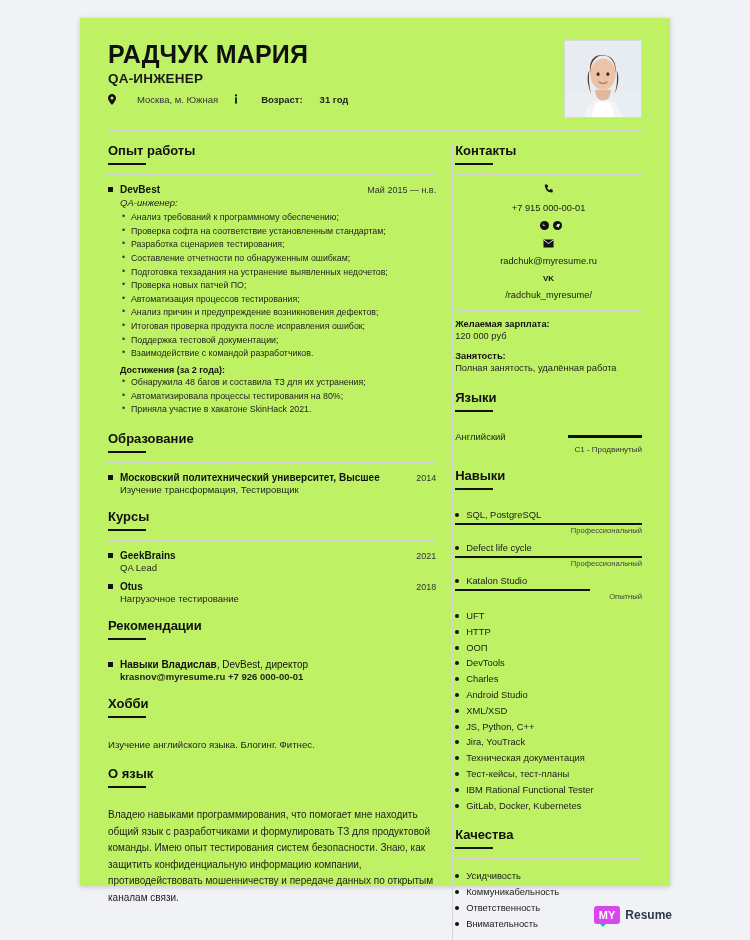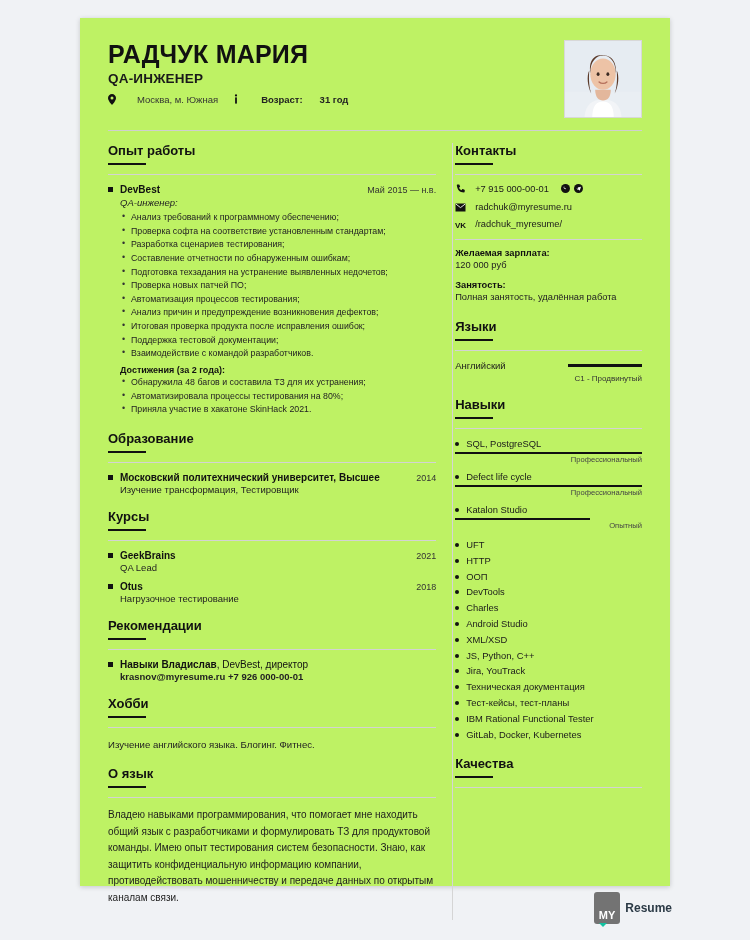--- a/index.html
+++ b/index.html
@@ -164,24 +164,26 @@
   }
   .about-text {
     font-size: 10px;
     color: #1c1c1c;
     line-height: 1.65;
     margin: 0;
   }
   
   .contact-line {
     display: flex;
+    align-items: center;
     gap: 8px;
     font-size: 9.3px;
     color: #1a1a1a;
     margin-bottom: 7px;
+    flex-direction: column;
   }
   .ico { width: 12px; flex: none; display: flex; align-items: center; }
   .ico svg { display: block; }
   .mini-icons { display: inline-flex; gap: 4px; margin-left: 4px; }
   .rsep { border-top: 1px solid #d3d3d3; margin: 10px 0 8px 0; }
   .r-label {
     font-size: 9.3px;
     font-weight: bold;
     color: #111;
     margin: 0 0 1px 0;
@@ -257,25 +259,25 @@
   }
   .logo {
     position: absolute;
     right: 78px;
     bottom: 16px;
     display: flex;
     align-items: center;
     gap: 5px;
   }
   .logo-mark {
-    background: #737373;
+    background: #d946ef;
     color: #fff;
     font-size: 11px;
     font-weight: bold;
-    padding: 18px 5px 3px 5px;
+    padding: 4px 5px 3px 5px;
     border-radius: 3px;
     line-height: 1;
     position: relative;
   }
   .logo-mark:after {
     content: "";
     position: absolute;
     left: 5px; bottom: -3px;
     border-left: 4px solid transparent;
     border-right: 4px solid transparent;
@@ -546,20 +548,26 @@
           <li>Тест-кейсы, тест-планы</li>
           <li>IBM Rational Functional Tester</li>
           <li>GitLab, Docker, Kubernetes</li>
         </ul>
       </div>
 
       <div class="sec">
         <div class="sec-title">Качества</div>
         <div class="sec-rule"></div>
         <div class="sec-rule-full"></div>
+        <ul class="rdots">
+          <li>Усидчивость</li>
+          <li>Коммуникабельность</li>
+          <li>Ответственность</li>
+          <li>Внимательность</li>
+        </ul>
       </div>
 
     </div>
   </div>
 </div>
 
 <div class="logo">
   <span class="logo-mark">MY</span>
   <span class="logo-text">Resume</span>
 </div>

